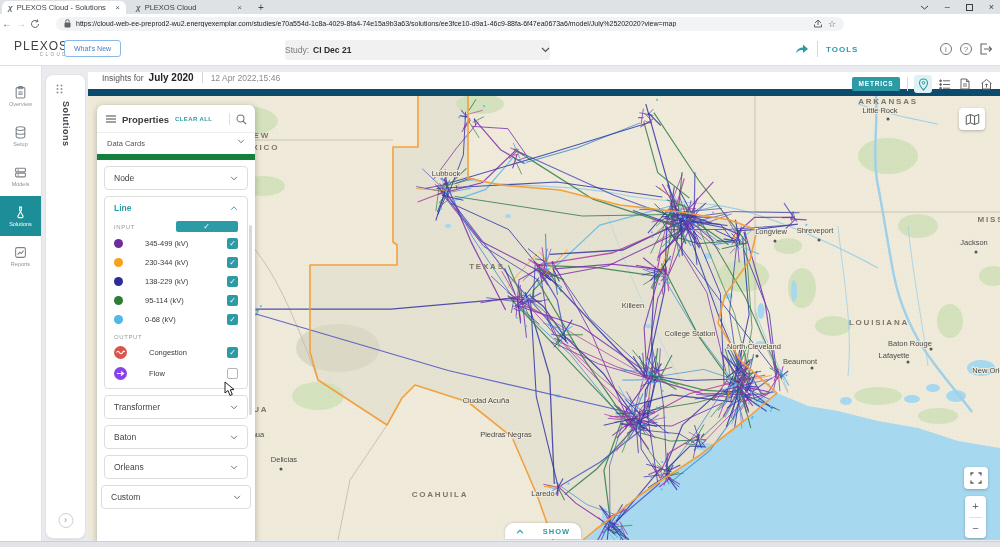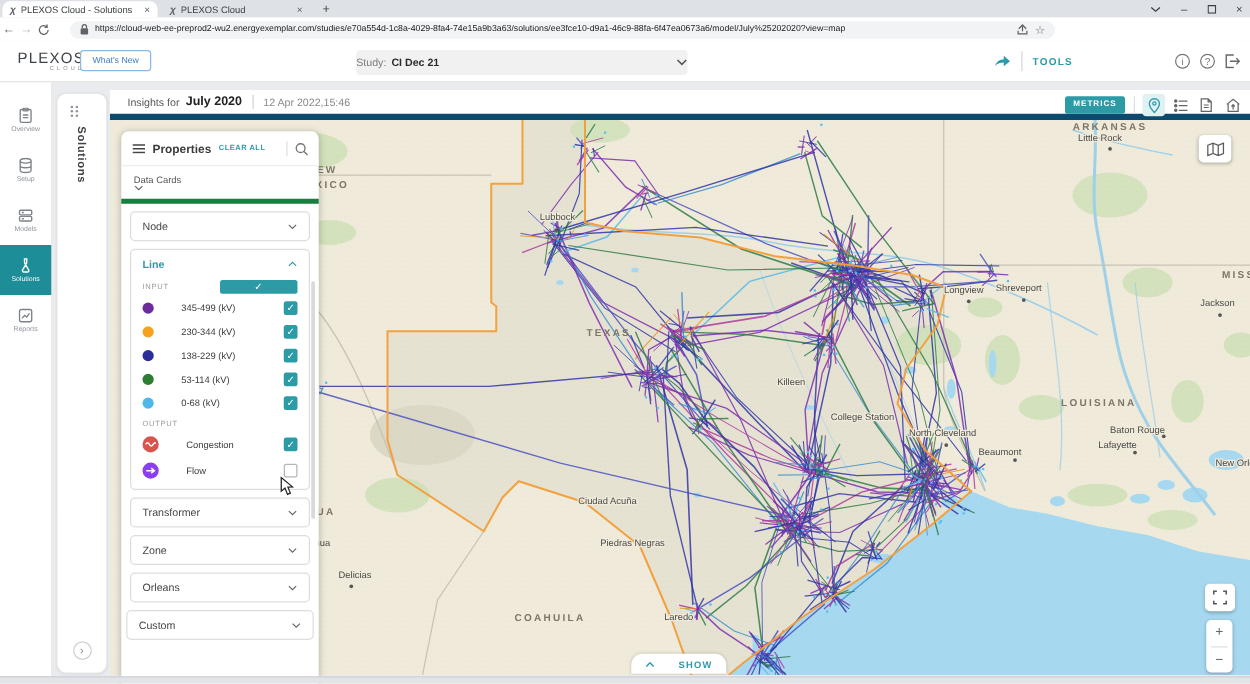--- a/index.html
+++ b/index.html
@@ -70,21 +70,21 @@
   #rail-grip { position:absolute; left:9px; top:9px; }
   #rail-title { position:absolute; left:50%; top:26px; transform:translateX(-50%);
                 writing-mode:vertical-rl; font-size:9px; font-weight:bold; color:#3f4449;
                 letter-spacing:.5px; }
   #rail-expand { position:absolute; left:50%; bottom:10px; transform:translateX(-50%);
                  width:15px; height:15px; border:1px solid #cfcfcf; border-radius:50%;
                  color:#8a8a8a; font-size:9px; text-align:center; line-height:13px; background:#fff; }
 
   
   #insights-bar { position:absolute; left:88px; top:72px; width:912px; height:24px; background:#fff;
-                  border-bottom:5px solid #0c4a6e; display:flex; align-items:center; }
+                  border-bottom:7px solid #0c4a6e; display:flex; align-items:flex-start; }
   #insights-left { display:flex; align-items:center; gap:5px; padding-left:14px; }
   #insights-left .pre { font-size:8.5px; color:#555; }
   #insights-left .per { font-size:10px; font-weight:bold; color:#222; }
   #insights-left .bar { width:1px; height:11px; background:#d5d5d5; margin:0 3px; }
   #insights-left .ts { font-size:8.5px; color:#8a8a8a; }
   #metrics-btn { position:absolute; right:100px; top:5px; width:48px; height:14px; background:#2d9ba6;
                  color:#fff; font-size:6.5px; font-weight:bold; letter-spacing:.8px; text-align:center;
                  line-height:14px; border-radius:2px; }
   #ins-div { position:absolute; right:92px; top:5px; width:1px; height:14px; background:#ddd; }
   .ins-ic { position:absolute; top:3px; width:18px; height:18px; display:flex; align-items:center;
@@ -116,21 +116,21 @@
 
   
   #properties-panel { position:absolute; left:97px; top:105px; width:158px; height:533px;
                       background:#fff; border-radius:6px; box-shadow:0 1px 6px rgba(0,0,0,.25); }
   #prop-header { display:flex; align-items:center; gap:6px; padding:8px 8px 7px 9px;
                  border-bottom:1px solid #eee; }
   #prop-title { font-size:9.5px; font-weight:bold; color:#3c3c3c; }
   #clear-all { font-size:6px; font-weight:bold; color:#2d9ba6; letter-spacing:.4px; }
   #prop-hdr-right { margin-left:auto; display:flex; align-items:center; gap:6px; }
   #prop-hdr-div { width:1px; height:12px; background:#e0e0e0; }
-  #datacards-row { display:flex; align-items:flex-start; padding:6px 10px; border-bottom:4px solid #15803d;flex-direction:column; }
+  #datacards-row { display:flex; align-items:flex-start; padding:6px 10px; border-bottom:6px solid #15803d; }
   #datacards-row span { font-size:7.5px; color:#555; flex:1; }
   #cards { padding:6px 7px 0 7px; }
   .card { border:1px solid #ddd; border-radius:4px; margin-bottom:6px; background:#fff; }
   .card-head { display:flex; align-items:center; padding:6px 9px; }
   .card-head .cl { font-size:8.5px; color:#444; flex:1; }
   .card-head .cl.teal { color:#2d9ba6; font-weight:bold; }
   .sect-lab { font-size:6px; color:#9a9a9a; letter-spacing:.6px; padding:2px 9px; display:flex;
               align-items:center; }
   .sect-lab span { flex:1; }
   .prow { display:flex; align-items:center; padding:4px 9px; gap:22px; }
@@ -1212,21 +1212,21 @@
               <span class="plab">230-344 (kV)</span>
               <span class="cbx on">✓</span>
             </div>
             <div class="prow">
               <span class="dot" style="background: rgb(43, 46, 153);"></span>
               <span class="plab">138-229 (kV)</span>
               <span class="cbx on">✓</span>
             </div>
             <div class="prow">
               <span class="dot" style="background: rgb(46, 125, 50);"></span>
-              <span class="plab">53-114 (kV)</span>
+              <span class="plab">95-114 (kV)</span>
               <span class="cbx on">✓</span>
             </div>
             <div class="prow">
               <span class="dot" style="background: rgb(79, 184, 232);"></span>
               <span class="plab">0-68 (kV)</span>
               <span class="cbx on">✓</span>
             </div>
           </div>
         <div class="sect-lab" style="margin-top:3px;">
           <span>OUTPUT</span>
@@ -1255,21 +1255,21 @@
       <div class="card">
         <div class="card-head">
           <span class="cl">Transformer</span>
           <svg class="chev" width="8" height="5" viewBox="0 0 9 6">
               <path d="M1,1 L4.5,4.5 L8,1" fill="none" stroke="#666" stroke-width="1.1"></path>
             </svg>
         </div>
       </div>
       <div class="card">
         <div class="card-head">
-          <span class="cl">Zone</span>
+          <span class="cl">Baton</span>
           <svg class="chev" width="8" height="5" viewBox="0 0 9 6">
               <path d="M1,1 L4.5,4.5 L8,1" fill="none" stroke="#666" stroke-width="1.1"></path>
             </svg>
         </div>
       </div>
       <div class="card">
         <div class="card-head">
           <span class="cl">Orleans</span>
           <svg class="chev" width="8" height="5" viewBox="0 0 9 6">
               <path d="M1,1 L4.5,4.5 L8,1" fill="none" stroke="#666" stroke-width="1.1"></path>

